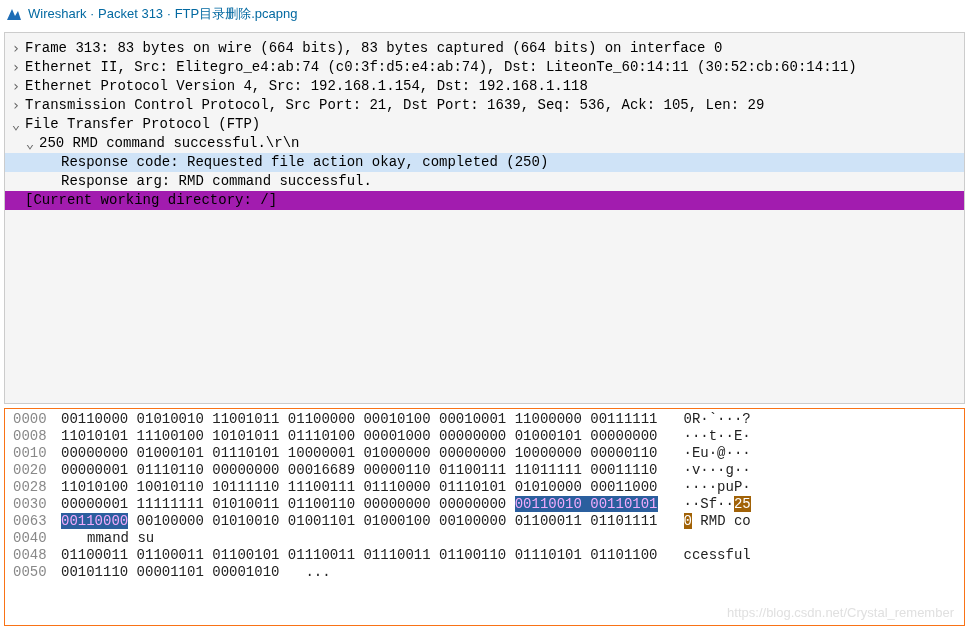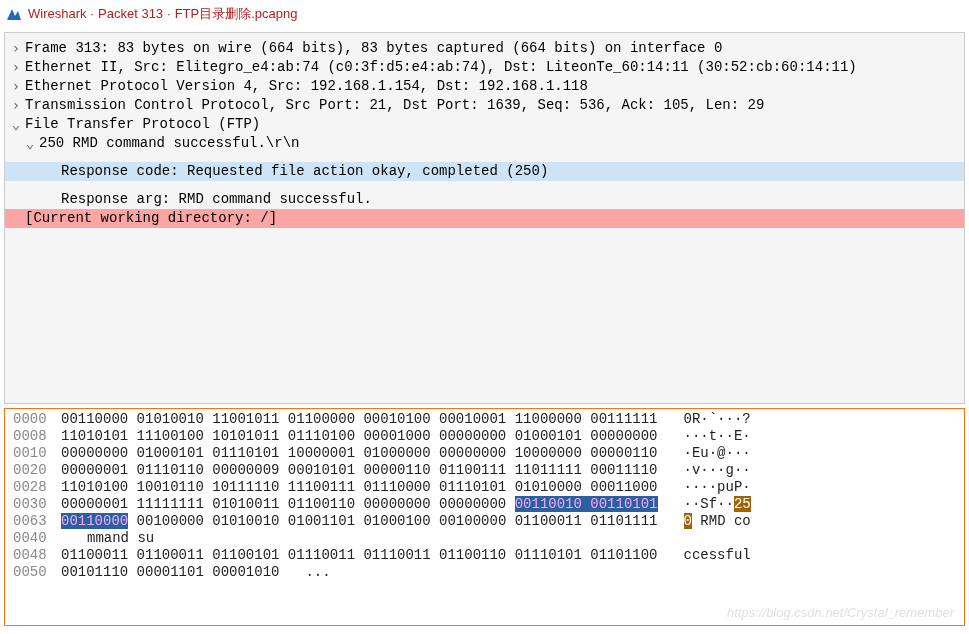--- a/index.html
+++ b/index.html
@@ -1,35 +1,35 @@
 <!DOCTYPE html>
 <html><head>
 <meta charset="utf-8">
 <style>
 * { margin:0; padding:0; box-sizing:border-box; }
 body { font-family:"Segoe UI",Tahoma,sans-serif; font-size:13px; background:#fff; width:969px; height:634px; overflow:hidden; position:relative; }
 .titlebar { height:28px; display:flex; align-items:center; padding:0 6px; background:#fff; }
 .titlebar svg { flex-shrink:0; }
-.titlebar-text { margin-left:6px; color:#b91c1c; font-size:13px; }
+.titlebar-text { margin-left:6px; color:#0369a1; font-size:13px; }
 .detail { border:1px solid #ccc; margin:4px 4px 0 4px; height:372px; background:#f5f5f5; padding:6px 0 0 0; font-family:Consolas,"Courier New",monospace; font-size:14px; line-height:19px; overflow:hidden; }
 .row { display:flex; align-items:flex-start; padding:0 0 0 4px; white-space:pre; }
 .tw { width:14px; text-align:center; color:#666; user-select:none; cursor:pointer; flex-shrink:0; font-family:Consolas,monospace; }
 .ind1 { padding-left:18px; }
-.ind3 { padding-left:54px;margin-top:9px; }
+.ind3 { padding-left:54px; }
 .hl-sel { background:#cfe3f7; }
-.hl-link { background:#fca5a5; }
+.hl-link { background:#a21caf; }
 .row span.txt { padding:0 2px; }
 .hex { border:1px solid #f97316; margin:4px; height:218px; font-family:Consolas,"Courier New",monospace; font-size:14px; line-height:17px; padding:2px 0; background:#fff; position:relative; }
 .hexrow { display:flex; white-space:pre; padding:0 8px; }
 .off { color:#888; width:48px; flex-shrink:0; }
 .bytes { color:#222; }
 .bytes .hlb { background:#2b5f9e; color:#f0abfc; }
 .ascii { margin-left:26px; color:#222; }
 .ascii .hla { background:#a16207; color:#fff; }
-.watermark { position:absolute; right:10px; bottom:4px; color:#e0e0e0; font-family:"Segoe UI",sans-serif; font-size:13px; pointer-events:none;font-style:italic; }
+.watermark { position:absolute; right:10px; bottom:4px; color:#e0e0e0; font-family:"Segoe UI",sans-serif; font-size:13px; pointer-events:none; }
 </style>
 </head>
 <body>
 
 <div class="titlebar">
   <svg width="16" height="16" viewBox="0 0 16 16">
       <path d="M1 14 L6 3 L9 10 L12 5 L15 14 Z" fill="#1e6db6"></path>
     </svg>
   <span class="titlebar-text">Wireshark · Packet 313 · FTP目录删除.pcapng</span>
 </div>
@@ -44,21 +44,21 @@
   <div class="row ind3 hl-sel"><span class="txt">Response code: Requested file action okay, completed (250)</span></div>
   <div class="row ind3"><span class="txt">Response arg: RMD command successful.</span></div>
   <div class="row ind1 hl-link"><span class="txt">[Current working directory: /]</span></div>
 </div>
 
 <div class="hex">
   <div id="hexrows">
       <div class="hexrow"><span class="off">0000</span><span class="bytes">00110000 01010010 11001011 01100000 00010100 00010001 11000000 00111111</span><span class="ascii">0R·`···?</span></div>
       <div class="hexrow"><span class="off">0008</span><span class="bytes">11010101 11100100 10101011 01110100 00001000 00000000 01000101 00000000</span><span class="ascii">···t··E·</span></div>
       <div class="hexrow"><span class="off">0010</span><span class="bytes">00000000 01000101 01110101 10000001 01000000 00000000 10000000 00000110</span><span class="ascii">·Eu·@···</span></div>
-      <div class="hexrow"><span class="off">0020</span><span class="bytes">00000001 01110110 00000009 00010101 00000110 01100111 11011111 00011110</span><span class="ascii">·v···g··</span></div>
+      <div class="hexrow"><span class="off">0020</span><span class="bytes">00000001 01110110 00000000 00016689 00000110 01100111 11011111 00011110</span><span class="ascii">·v···g··</span></div>
       <div class="hexrow"><span class="off">0028</span><span class="bytes">11010100 10010110 10111110 11100111 01110000 01110101 01010000 00011000</span><span class="ascii">····puP·</span></div>
       <div class="hexrow"><span class="off">0030</span><span class="bytes">00000001 11111111 01010011 01100110 00000000 00000000 <span class="hlb">00110010 00110101</span></span><span class="ascii">··Sf··<span class="hla">25</span></span></div>
       <div class="hexrow"><span class="off">0063</span><span class="bytes"><span class="hlb">00110000</span> 00100000 01010010 01001101 01000100 00100000 01100011 01101111</span><span class="ascii"><span class="hla">0</span> RMD co</span></div>
       <div class="hexrow"><span class="off">0040</span><span class="ascii">mmand su</span></div>
       <div class="hexrow"><span class="off">0048</span><span class="bytes">01100011 01100011 01100101 01110011 01110011 01100110 01110101 01101100</span><span class="ascii">ccessful</span></div>
       <div class="hexrow"><span class="off">0050</span><span class="bytes">00101110 00001101 00001010</span><span class="ascii">...</span></div>
     </div>
   <div class="watermark">https://blog.csdn.net/Crystal_remember</div>
 </div>
 

